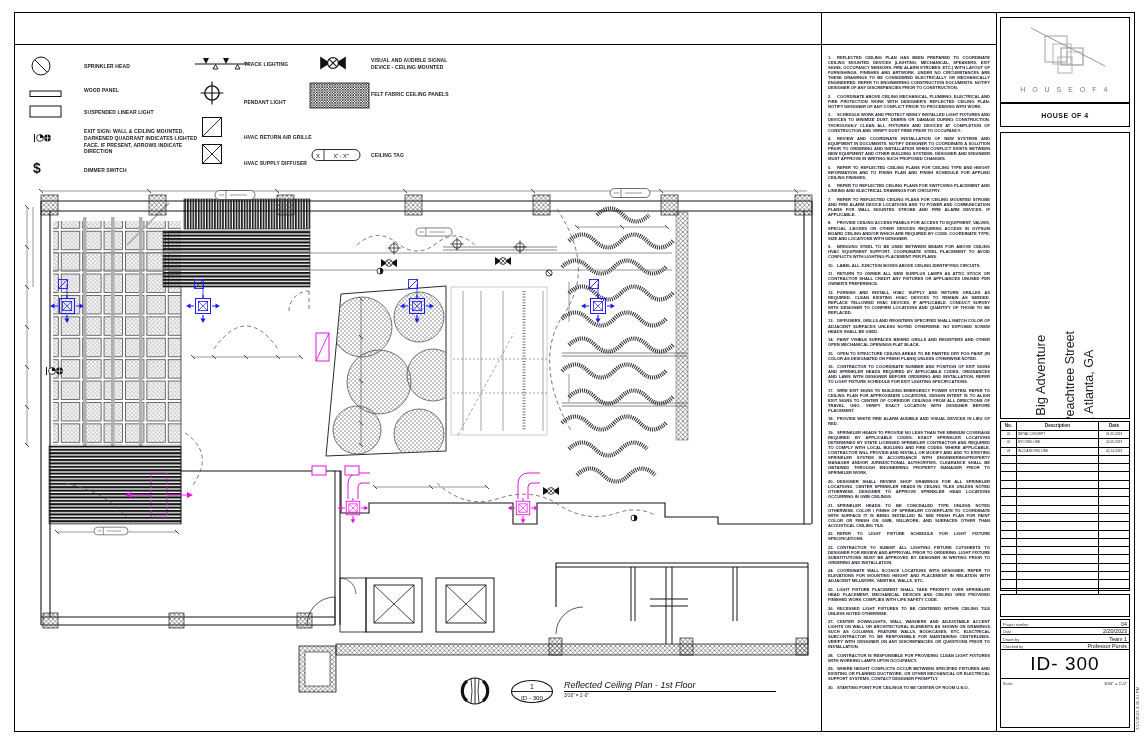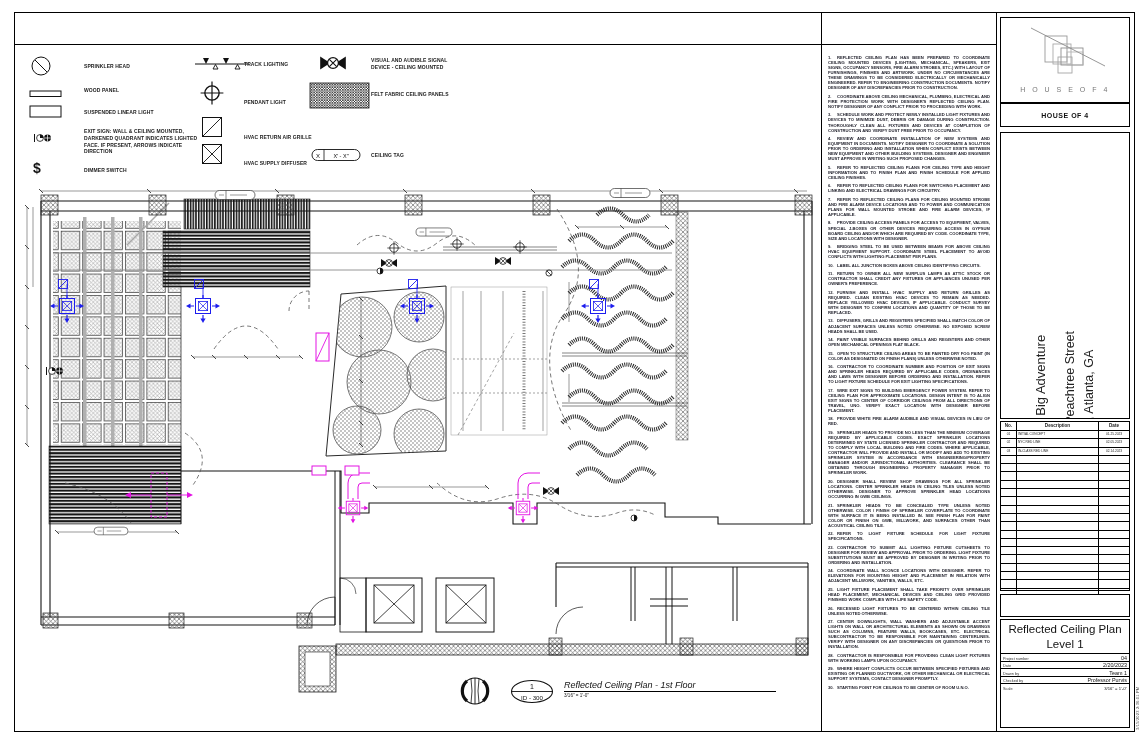--- a/index.html
+++ b/index.html
@@ -592,43 +592,40 @@
           </div>
           <div class="revrow">
             <span class="rc rc1"></span>
             <span class="rc rc2"></span>
             <span class="rc rc3"></span>
           </div>
         </div>
     </div>
     <div class="tbbox blank"></div>
     <div class="tbbox info">
-      <div class="sheettitle">
-        <div>Reflected Ceiling Plan</div>
-        <div>Level 1</div>
-      </div>
       <div>
 
       <div class="ibrow">
             <span class="iblab">Project number</span>
             <span class="ibval">04</span>
           </div>
           <div class="ibrow">
             <span class="iblab">Date</span>
             <span class="ibval">2/20/2023</span>
           </div>
           <div class="ibrow">
             <span class="iblab">Drawn by</span>
             <span class="ibval">Team 1</span>
           </div>
           <div class="ibrow">
             <span class="iblab">Checked by</span>
             <span class="ibval">Professor Purvis</span>
           </div>
         </div>
+      <div class="idnum">ID- 300</div>
       <div class="scalerow">
         <span class="iblab">Scale</span>
         <span class="scaleval">3/16" = 1'-0"</span>
       </div>
     </div>
   </div>
 </div>
 
 <div class="stamp">3/15/2023 2:36:01 PM</div>
 

